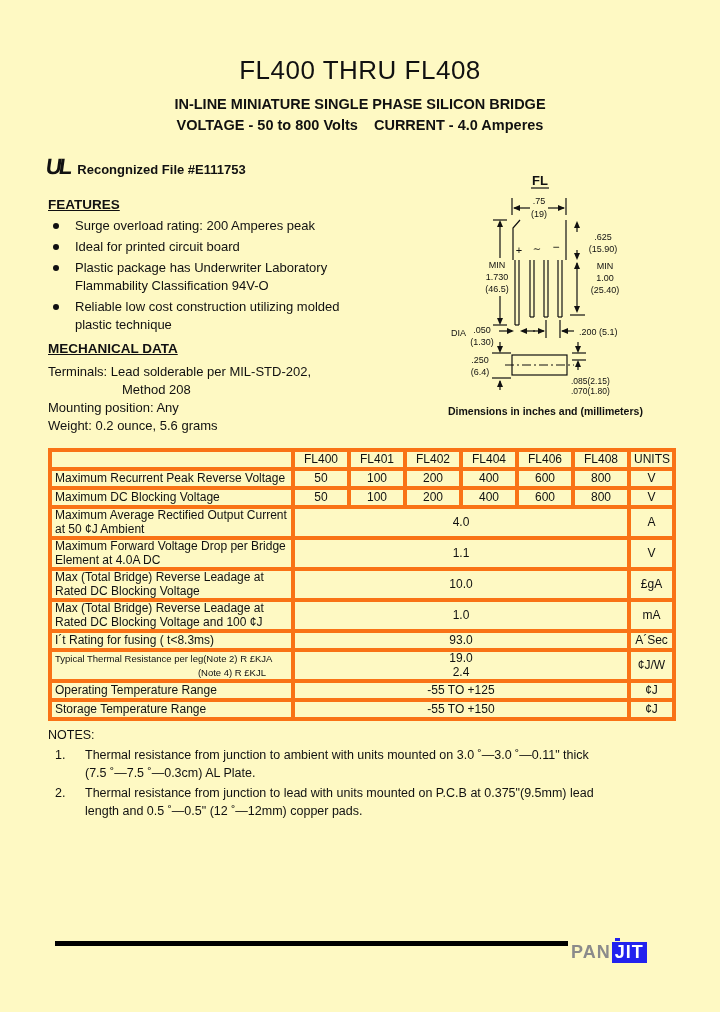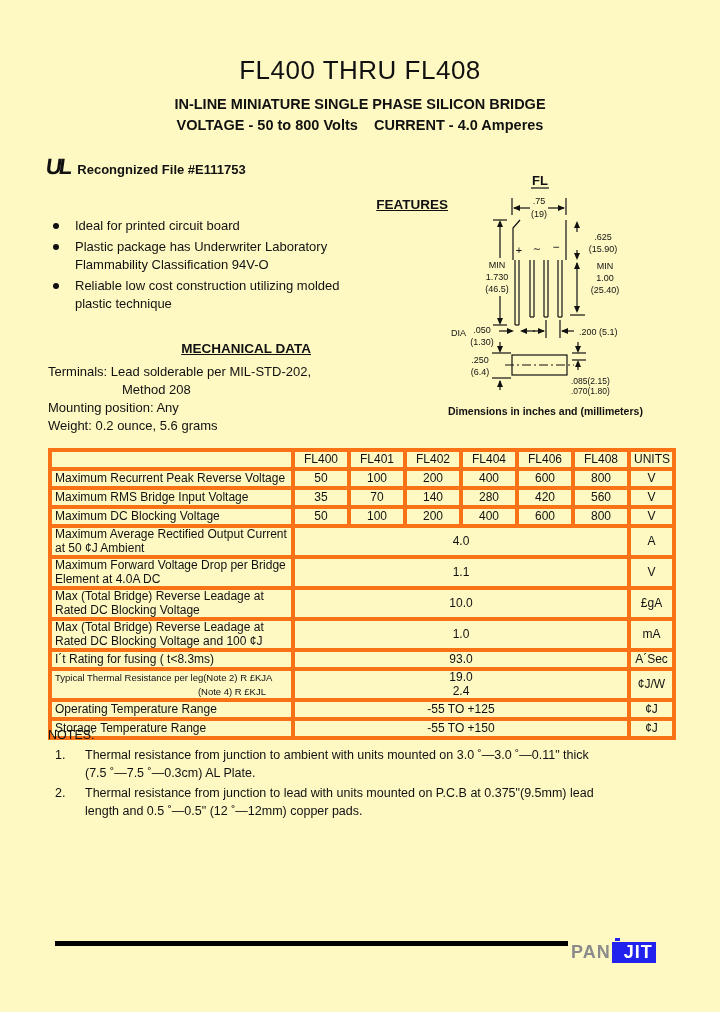--- a/index.html
+++ b/index.html
@@ -11,21 +11,21 @@
   .abs { position:absolute; }
   .title { top:55px; left:0; width:100%; text-align:center; font-size:26px; letter-spacing:0.5px; }
   .sub  { left:0; width:100%; text-align:center; font-size:14.5px; font-weight:bold; white-space:pre; }
   .sub1 { top:96px; } .sub2 { top:117px; }
 
   .ulrow { left:46px; top:156px; display:flex; align-items:flex-start; }
   .ulmark { font-weight:bold; font-size:22px; line-height:22px; letter-spacing:-3px;
             transform:skewX(-8deg); display:inline-block; padding-right:8px; }
   .ullabel { font-weight:bold; font-size:13px; padding-top:6px; }
 
-  .sechead { font-weight:bold; font-size:13.5px; text-decoration:underline; margin-bottom:5px;text-align:right; }
+  .sechead { font-weight:bold; font-size:13.5px; text-decoration:underline; margin-bottom:5px; }
   .features { left:48px; top:197px; width:400px; font-size:13px; }
   .feat-item { display:flex; margin-top:3px; line-height:18px; }
   .bullet { width:6px; height:6px; border-radius:50%; background:#111; margin:6px 16px 0 5px; flex:none; }
 
   .mech { left:48px; top:340px; font-size:13px; line-height:18px; }
   .mech .indent { padding-left:74px; }
 
   .diag { left:435px; top:170px; }
   .diag text { fill:#111; stroke:none; font-family:"Liberation Sans","DejaVu Sans",sans-serif; }
 
@@ -40,39 +40,45 @@
   .tr-right { text-align:right; padding-right:22px; }
 
   .notes { left:48px; top:726px; width:645px; font-size:12.5px; line-height:18.5px; }
   .note-item { display:flex; margin-top:1px; }
   .note-num { width:30px; flex:none; padding-left:7px; }
 
   .footbar { left:55px; top:941px; width:513px; height:5px; background:#000; }
   .panjit { left:571px; top:942px; display:flex; align-items:flex-start; font-weight:bold; font-size:18px; line-height:20px; }
   .pan { color:#8b8b8b; letter-spacing:1px; }
   .jit-wrap { position:relative; display:inline-block; margin-left:1px; }
-  .jit { background:#2222ee; color:#fff; padding:0 3px 1px 12px; letter-spacing:1px; display:inline-block; }
+  .jit { background:#2222ee; color:#fff; padding:0 3px 1px 3px; letter-spacing:1px; display:inline-block; }
   .jit-dot { position:absolute; left:3px; top:-4px; width:5px; height:3px; background:#2222ee; }
 </style>
 </head>
 <body>
 
 <div class="page">
 
   <div class="abs title">FL400 THRU FL408</div>
   <div class="abs sub sub1">IN-LINE MINIATURE SINGLE PHASE SILICON BRIDGE</div>
   <div class="abs sub sub2">VOLTAGE - 50 to 800 Volts    CURRENT - 4.0 Amperes</div>
 
   <div class="abs ulrow">
     <span class="ulmark">UL</span>
     <span class="ullabel">Recongnized File #E111753</span>
   </div>
 
   <div class="abs features">
     <div class="sechead">FEATURES</div>
+    <div class="feat-item">
+      <span class="bullet"></span>
+      <div>
+          <div>Surge overload rating: 200 Amperes peak</div>
+        </div>
+    </div>
     <div class="feat-item">
       <span class="bullet"></span>
       <div>
           <div>Ideal for printed circuit board</div>
         </div>
     </div>
     <div class="feat-item">
       <span class="bullet"></span>
       <div>
         <div>Plastic package has Underwriter Laboratory</div>
@@ -211,30 +217,20 @@
       <td class="lbl">Maximum Recurrent Peak Reverse Voltage</td>
       <td class="c">50</td>
       <td class="c">100</td>
       <td class="c">200</td>
       <td class="c">400</td>
       <td class="c">600</td>
       <td class="c">800</td>
       <td class="c">V</td>
     </tr>
     <tr>
-      <td class="lbl">Maximum RMS Bridge Input Voltage</td>
-      <td class="c">35</td>
-      <td class="c">70</td>
-      <td class="c">140</td>
-      <td class="c">280</td>
-      <td class="c">420</td>
-      <td class="c">560</td>
-      <td class="c">V</td>
-    </tr>
-    <tr>
       <td class="lbl">Maximum DC Blocking Voltage</td>
       <td class="c">50</td>
       <td class="c">100</td>
       <td class="c">200</td>
       <td class="c">400</td>
       <td class="c">600</td>
       <td class="c">800</td>
       <td class="c">V</td>
     </tr>
     <tr>

